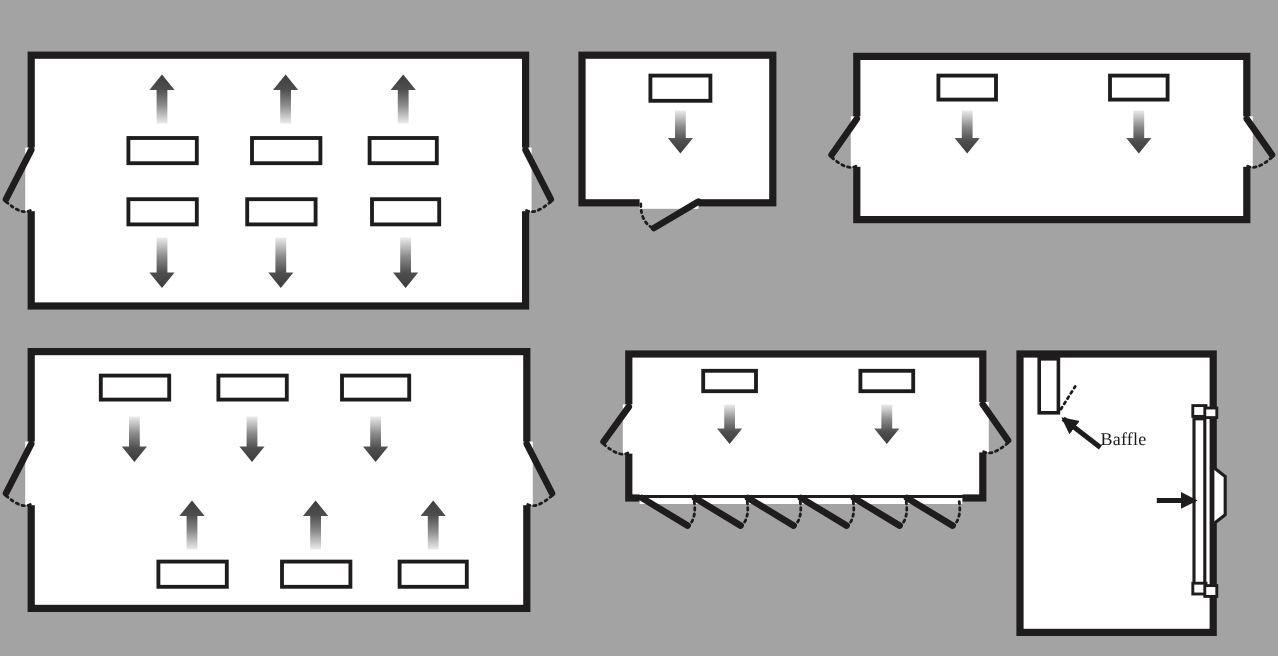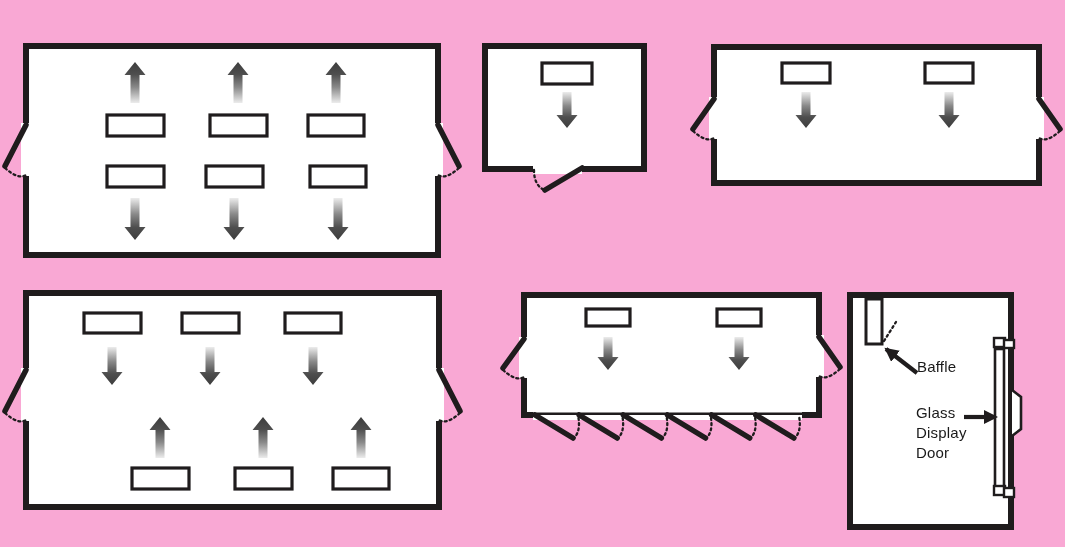--- a/index.html
+++ b/index.html
@@ -17,21 +17,21 @@
     color:#1a1a1a;
     white-space:pre-line;
     letter-spacing:0.2px;
   }
   .label.baffle{left:917px;top:357px;}
   .label.gdd{left:916px;top:403px;}
 </style>
 </head>
 <body>
 
-<div class="stage" style="background: #f9a8d4;">
+<div class="stage" style="background: #a3a3a3; font-family: Liberation Serif, serif;">
   <svg id="diagram-svg" xmlns="http://www.w3.org/2000/svg" viewBox="0 0 1065 547">
       <defs>
         <linearGradient id="grad-up" x1="0" y1="0" x2="0" y2="1">
           <stop offset="0" stop-color="#3d3d3d"></stop>
           <stop offset="0.3" stop-color="#4e4e4e"></stop>
           <stop offset="0.62" stop-color="#8a8a8a"></stop>
           <stop offset="1" stop-color="#ececec"></stop>
         </linearGradient>
         <linearGradient id="grad-down" x1="0" y1="0" x2="0" y2="1">
           <stop offset="0" stop-color="#ececec"></stop>
@@ -145,16 +145,13 @@
         <rect x="994" y="338" width="11" height="9" fill="#fff" stroke="#1f1c1d" stroke-width="2.4"></rect>
         <rect x="1004" y="340" width="10" height="8" fill="#fff" stroke="#1f1c1d" stroke-width="2.4"></rect>
         <rect x="994" y="486" width="11" height="9" fill="#fff" stroke="#1f1c1d" stroke-width="2.4"></rect>
         <rect x="1004" y="488" width="10" height="9" fill="#fff" stroke="#1f1c1d" stroke-width="2.4"></rect>
         <path d="M1012,390 L1021,397 L1021,429 L1012,436" fill="#fff" stroke="#1f1c1d" stroke-width="2.6" stroke-linejoin="miter"></path>
       </g>
       <line x1="917" y1="373" x2="886" y2="349" stroke="#1f1c1d" stroke-width="4.2" marker-end="url(#arrowhead)"></line>
       <line x1="964" y1="417" x2="996" y2="417" stroke="#1f1c1d" stroke-width="4.2" marker-end="url(#arrowhead)"></line>
     </svg>
   <div class="label baffle">Baffle</div>
-  <div class="label gdd">Glass
-Display
-Door</div>
 </div>
 
 </body></html>

